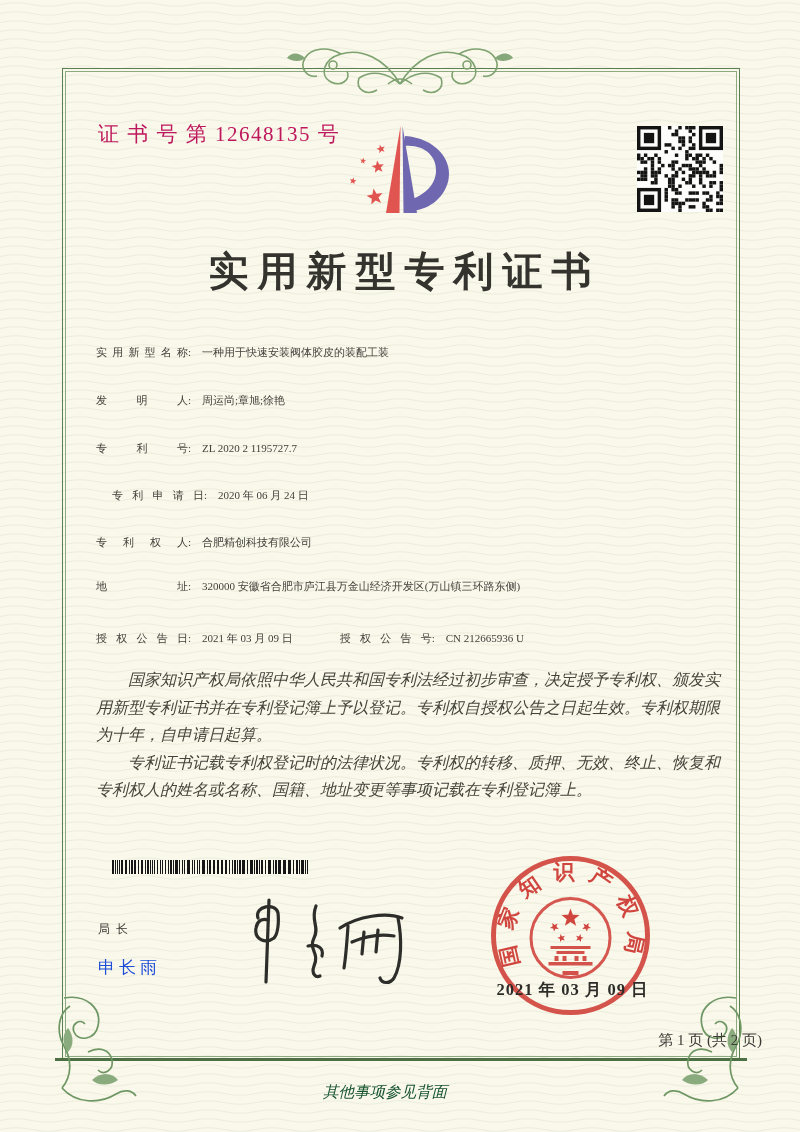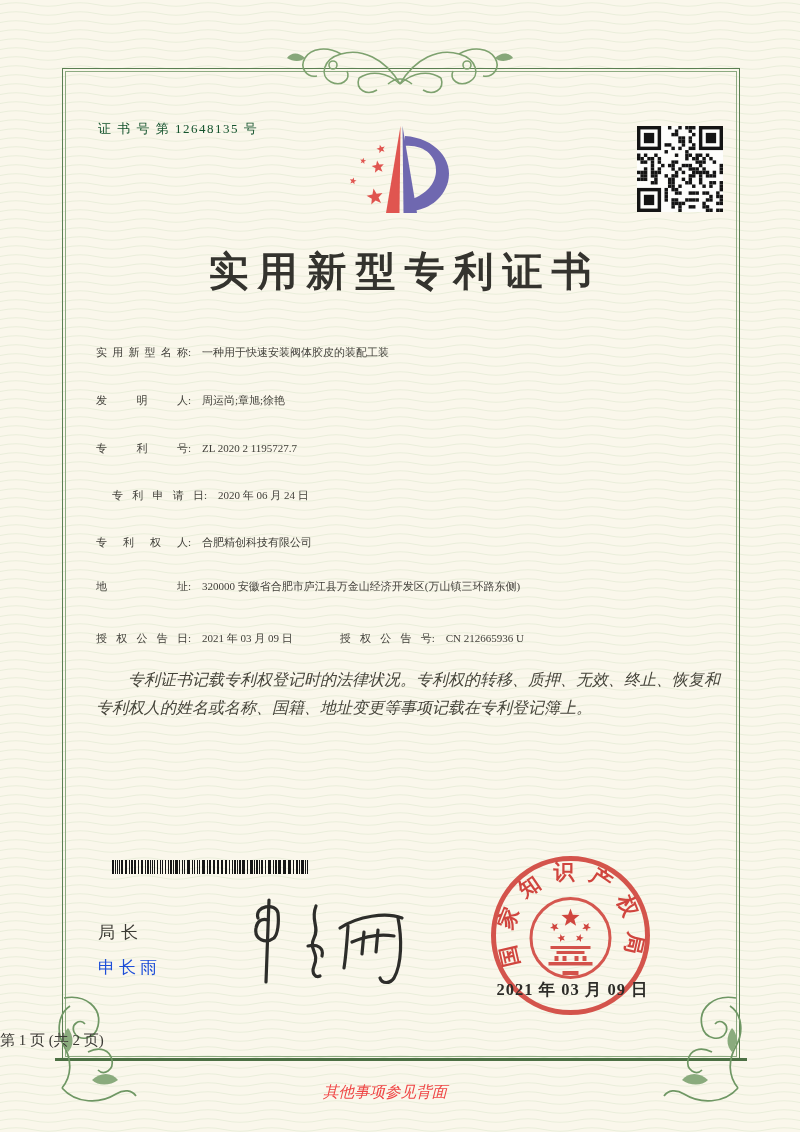--- a/index.html
+++ b/index.html
@@ -13,50 +13,50 @@
   
   #frame{position:absolute;left:62px;top:68px;width:676px;height:990px;
          border:1.5px solid #5a7f52;z-index:1;}
   #frame::after{content:"";position:absolute;left:2px;top:2px;right:2px;bottom:2px;
          border:1px solid #8caa80;}
   #frame::before{content:"";position:absolute;left:-8px;right:-8px;bottom:-2px;height:3.5px;
          background:#4c7044;}
 
   .content{position:absolute;z-index:2;}
 
-  #cert-no{left:98px;top:120px;font-size:13px;letter-spacing:1.5px;color:#14532d;}
+  #cert-no{left:98px;top:120px;font-size:21px;letter-spacing:1.5px;color:#be185d;}
 
   #title{left:0;top:244px;width:800px;text-align:center;font-size:40px;font-weight:600;
          letter-spacing:9px;text-indent:9px;color:#34332e;}
 
   .frow{left:96px;width:610px;font-size:11px;color:#403f39;line-height:1.55;}
   .flabel{display:inline-block;width:92px;text-align:justify;text-align-last:justify;vertical-align:top;}
   .fcolon{display:inline-block;width:14px;vertical-align:top;}
   .fval{display:inline-block;max-width:470px;vertical-align:top;}
   #row-name{top:344px;} #row-inventor{top:392px;} #row-patentno{top:440px;font-family:Liberation Serif, serif;}
   #row-filing{top:487px;margin-left:16px;} #row-patentee{top:534px;} #row-address{top:578px;}
   #row-grant{top:630px;}
   .pairA{display:inline-block;width:241px;vertical-align:top;}
 
   #paras{left:96px;top:666px;width:634px;font-size:16px;font-style:italic;
          line-height:27.5px;color:#45443a;}
   #paras p{margin:0;text-indent:2em;}
 
   #barcode-wrap{left:112px;top:860px;}
-  #sig-title{left:98px;top:921px;font-size:17px;letter-spacing:6px;color:#3c3b35;}
+  #sig-title{left:98px;top:921px;font-size:12px;letter-spacing:6px;color:#3c3b35;}
   #sig-name{left:98px;top:956px;font-size:17px;letter-spacing:4px;color:#1d4ed8;}
   #signature{left:228px;top:886px;}
 
   #seal{left:483px;top:848px;}
   #seal-date{left:490px;top:979px;width:165px;text-align:center;font-size:16.5px;
              letter-spacing:1px;color:#2d2c28;font-weight:600;}
 
-  #page-info{left:0;top:1031px;width:762px;text-align:left;font-size:15px;color:#3c3b36;}
+  #page-info{left:0;top:1031px;width:762px;text-align:right;font-size:15px;color:#3c3b36;}
   #back-note{left:0;top:1082px;width:770px;text-align:center;font-size:15.5px;
-             font-style:italic;color:#ef4444;}
+             font-style:italic;color:#14532d;}
 
   #orn-top{left:275px;top:38px;}
   #orn-bl{left:48px;top:992px;}
   #orn-br{left:662px;top:992px;}
   #logo{left:330px;top:112px;}
   #qr-wrap{left:637px;top:126px;}
 </style>
 </head>
 <body>
 
@@ -322,20 +322,21 @@
 <div id="row-grant" class="content frow">
   <span class="pairA">
     <span class="flabel">授权公告日</span><span class="fcolon">:</span><span>2021 年 03 月 09 日</span>
   </span>
   <span>
     <span class="flabel">授权公告号</span><span class="fcolon">:</span><span>CN 212665936 U</span>
   </span>
 </div>
 
 <div id="paras" class="content">
+  <p>国家知识产权局依照中华人民共和国专利法经过初步审查，决定授予专利权、颁发实用新型专利证书并在专利登记簿上予以登记。专利权自授权公告之日起生效。专利权期限为十年，自申请日起算。</p>
   <p>专利证书记载专利权登记时的法律状况。专利权的转移、质押、无效、终止、恢复和专利权人的姓名或名称、国籍、地址变更等事项记载在专利登记簿上。</p>
 </div>
 
 <svg id="barcode-wrap" class="content" width="200" height="14">
     <rect x="0" y="0" width="2" height="14" fill="#161616"></rect>
     <rect x="3" y="0" width="1" height="14" fill="#161616"></rect>
     <rect x="5" y="0" width="1" height="14" fill="#161616"></rect>
     <rect x="7" y="0" width="1" height="14" fill="#161616"></rect>
     <rect x="9" y="0" width="2" height="14" fill="#161616"></rect>
     <rect x="13" y="0" width="2" height="14" fill="#161616"></rect>

